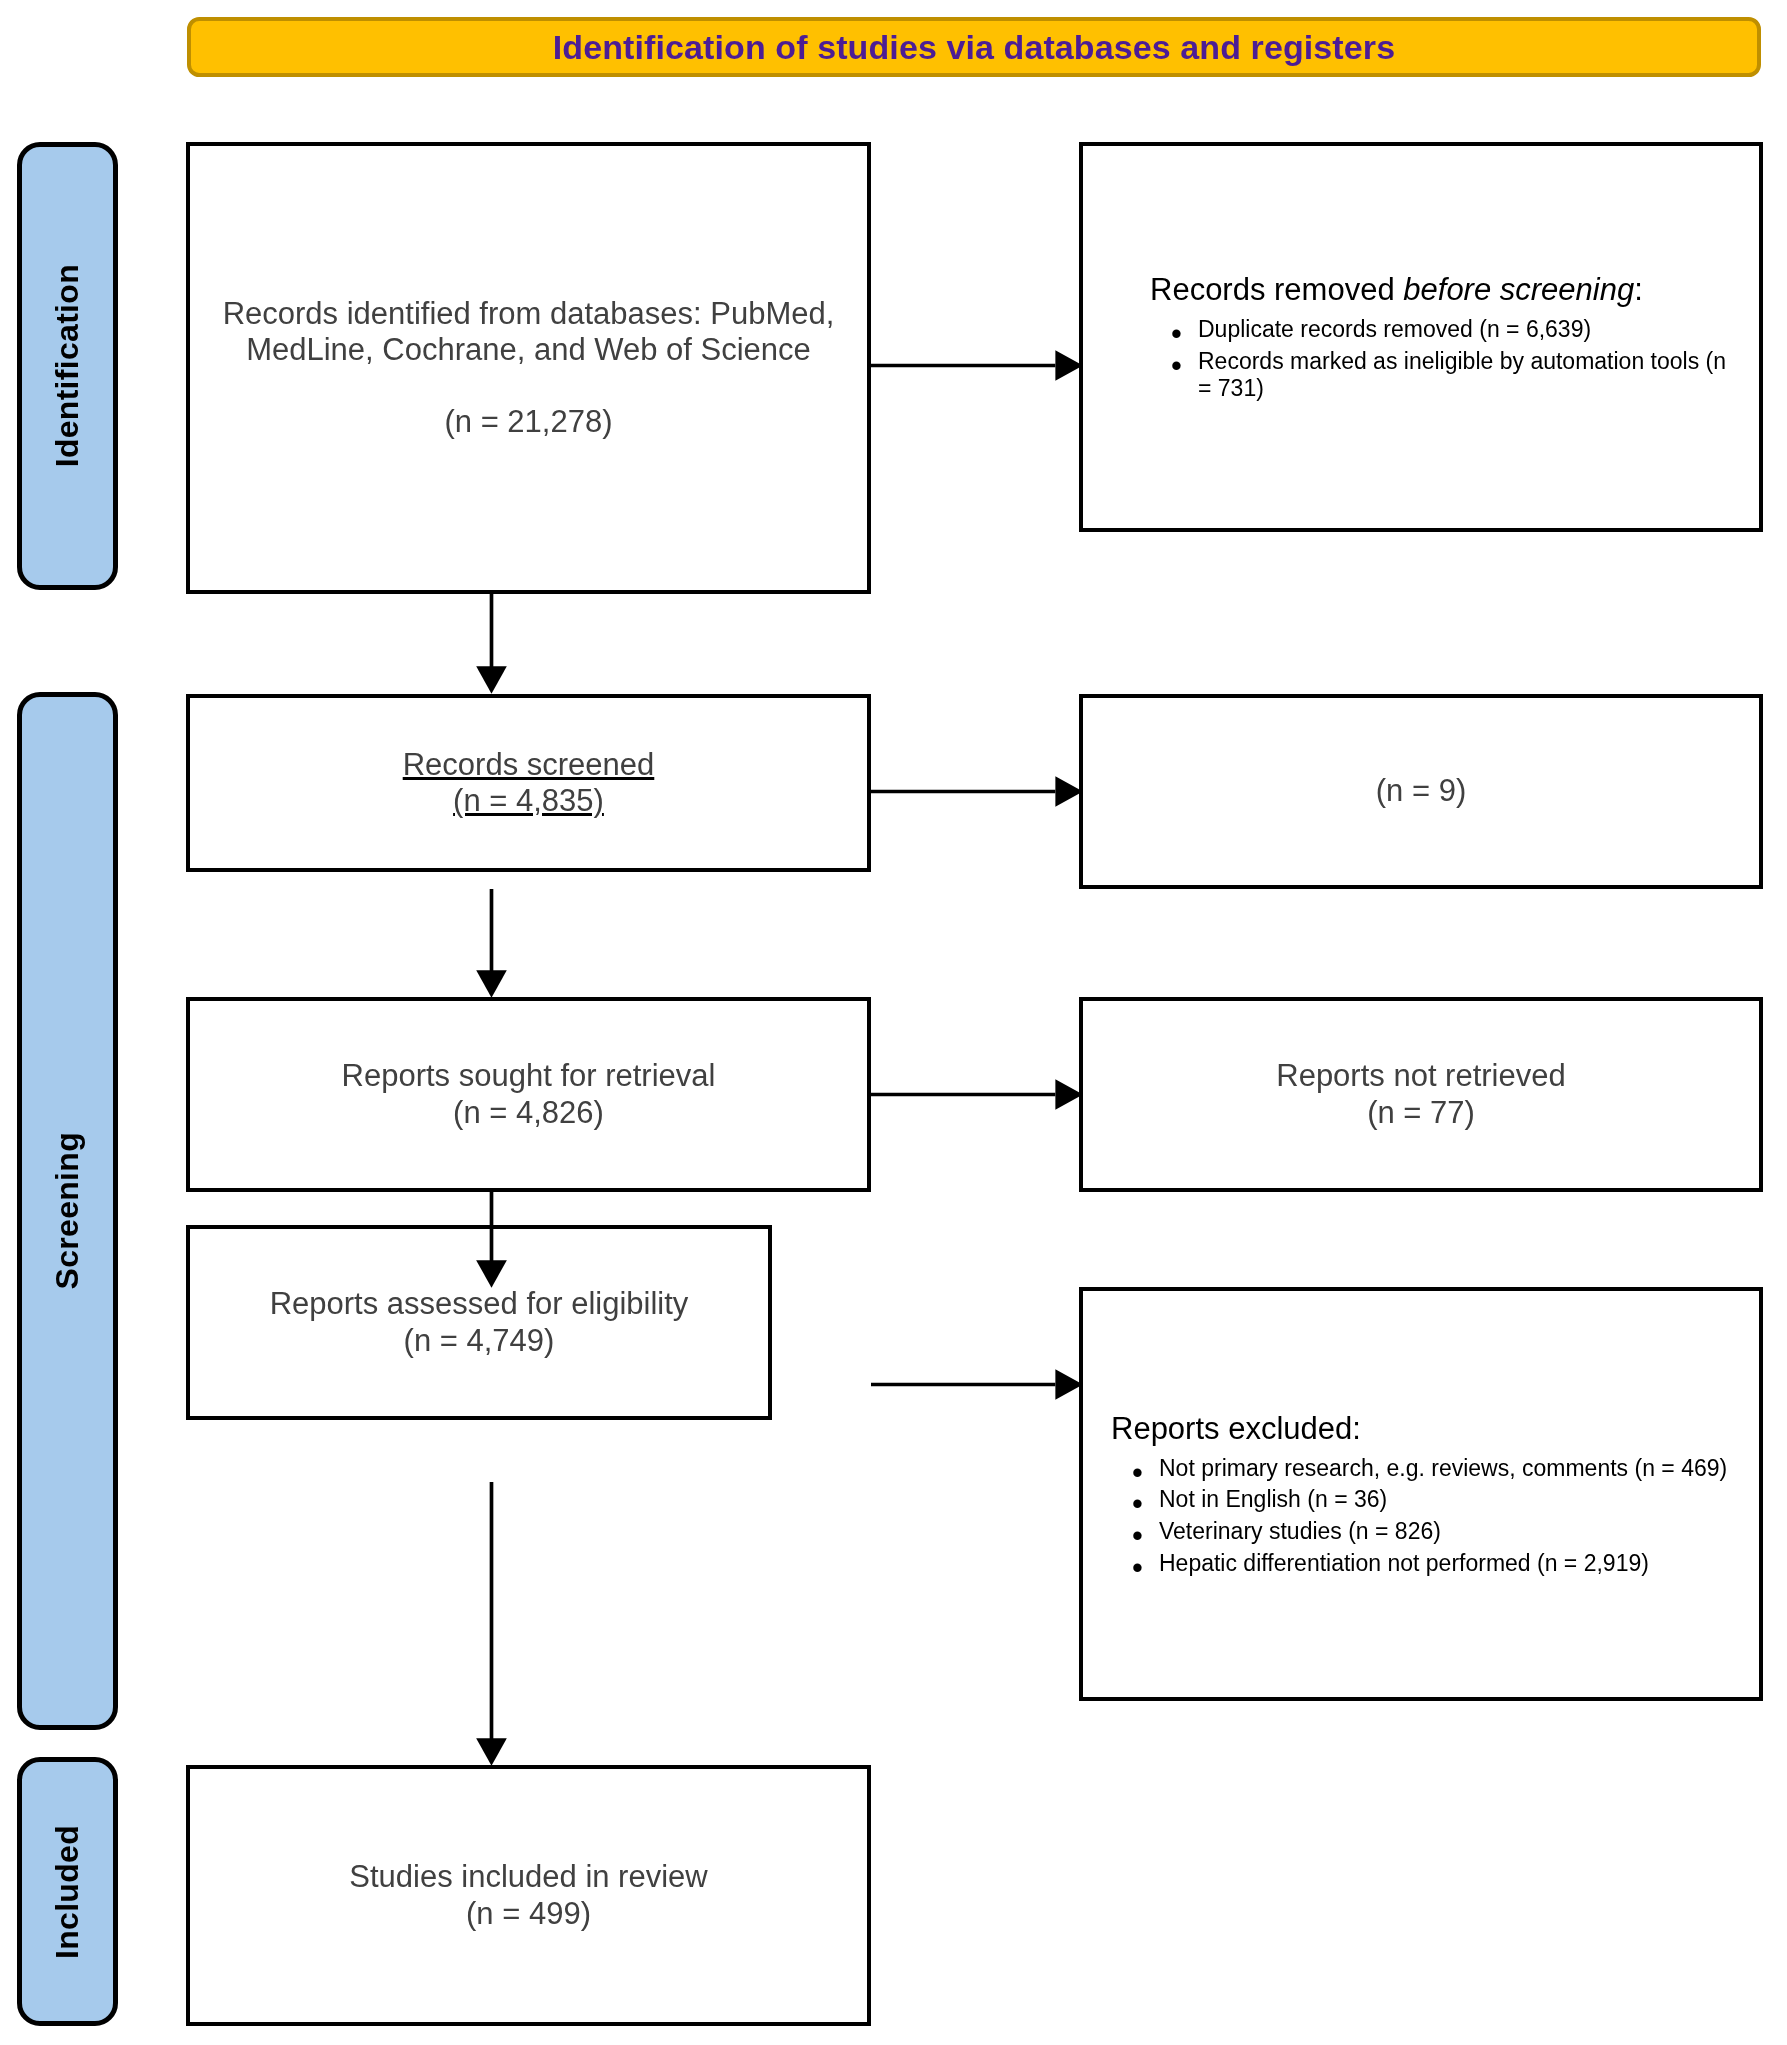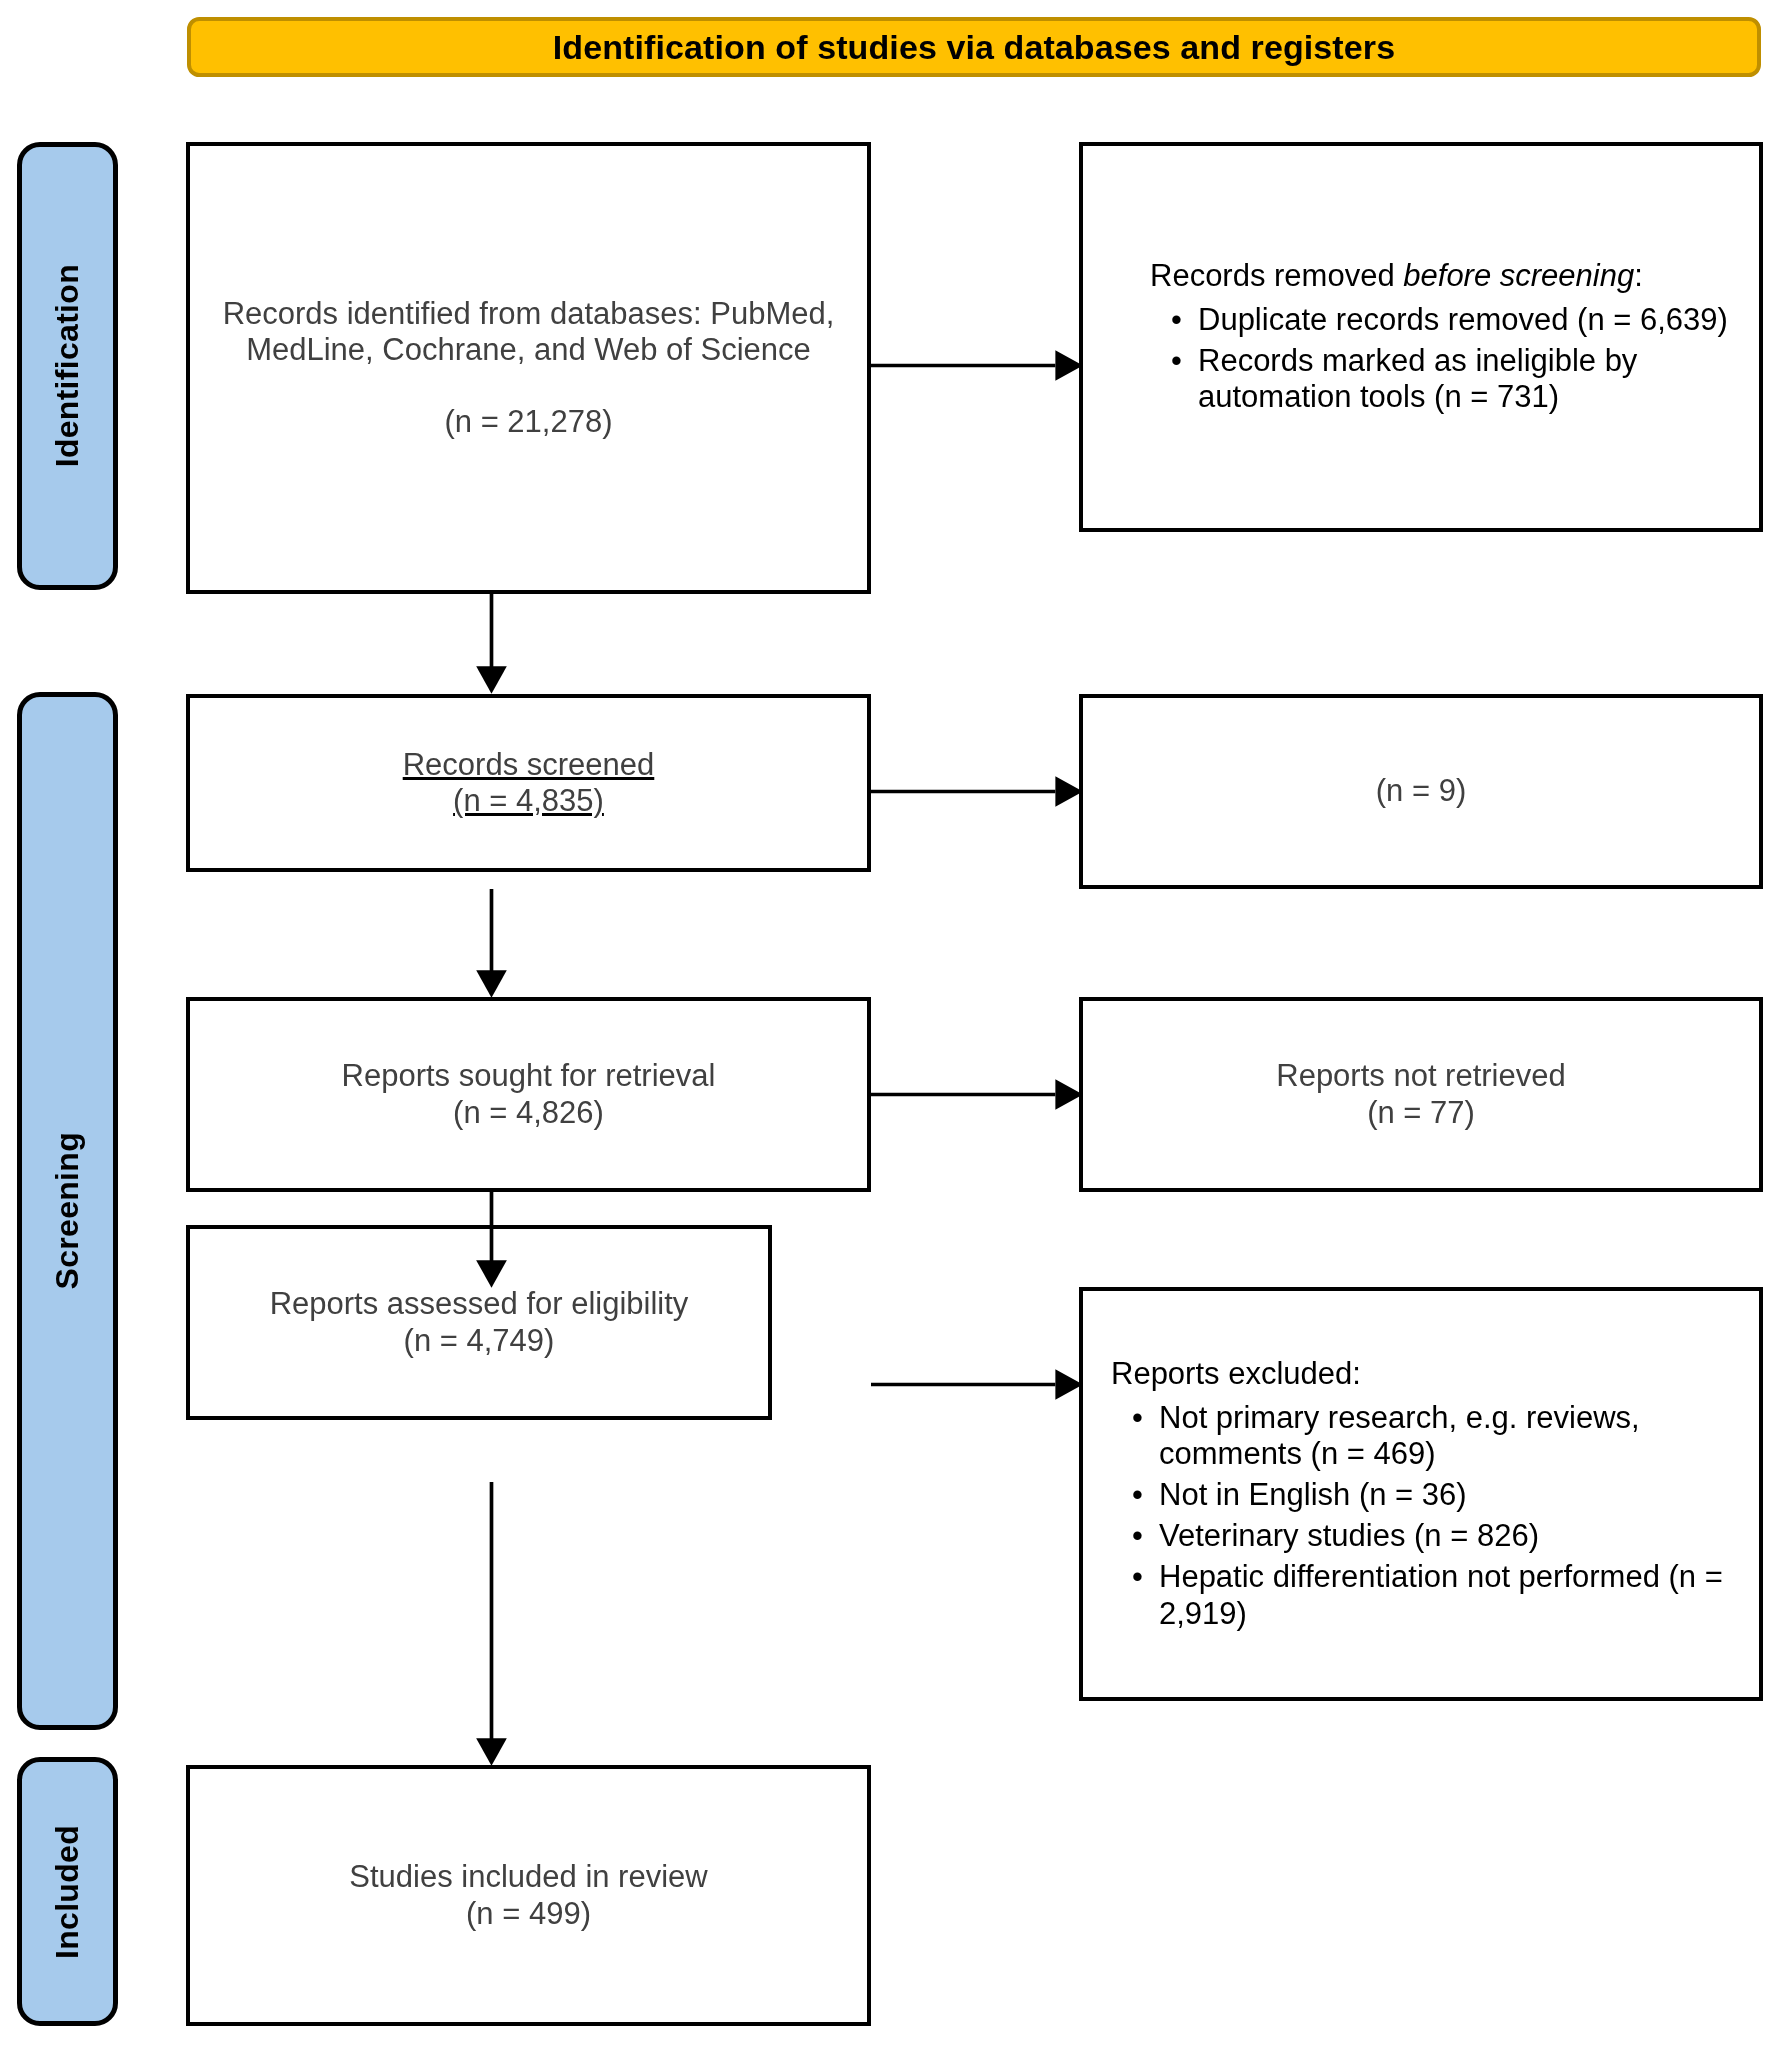--- a/index.html
+++ b/index.html
@@ -34,21 +34,21 @@
     box-sizing: border-box;
     display: flex;
     align-items: center;
     justify-content: center;
   }
   .header-banner-text {
     font-size: 34px;
     font-weight: bold;
     letter-spacing: 0.1px;
     line-height: 1;
-    color: #000000;
+    color: #4c1d95;
     white-space: nowrap;
   }
 
   
   .stage-bar {
     position: absolute;
     background: #A6CAEC;
     border: 5.5px solid #000000;
     border-radius: 23px;
     box-sizing: border-box;
@@ -98,21 +98,21 @@
   }
   .box-heading em { font-style: italic; }
 
   ul.box-list {
     margin: 0;
     padding: 0 18.4px 0 76px;
     list-style: none;
   }
   ul.box-list li {
     position: relative;
-    font-size: 31px;
+    font-size: 23px;
     line-height: 1.17;
     margin: 4.9px 0 0 0;
     padding-left: 0;
   }
   ul.box-list li::before {
     content: "\2022";
     position: absolute;
     left: -27px;
     top: 0;
     font-size: 31px;

